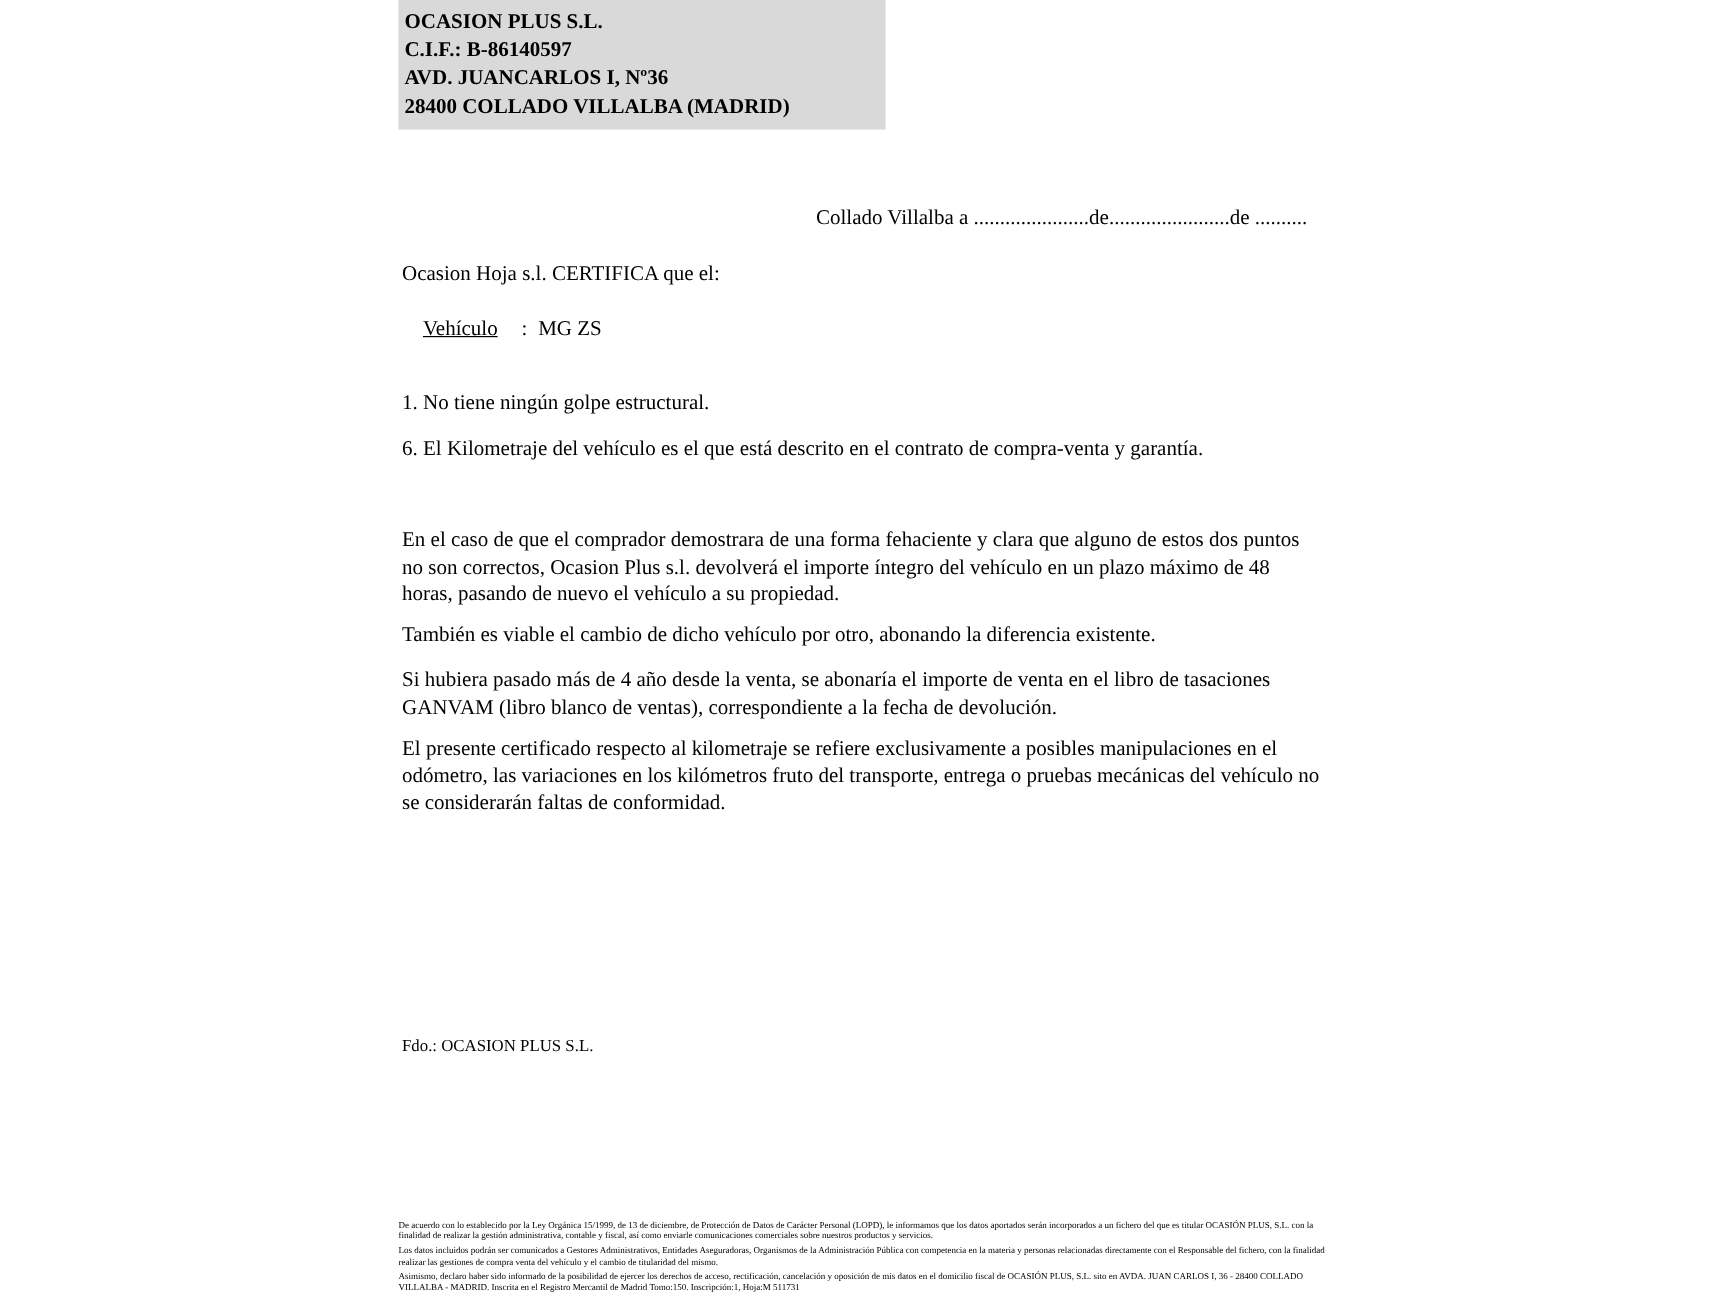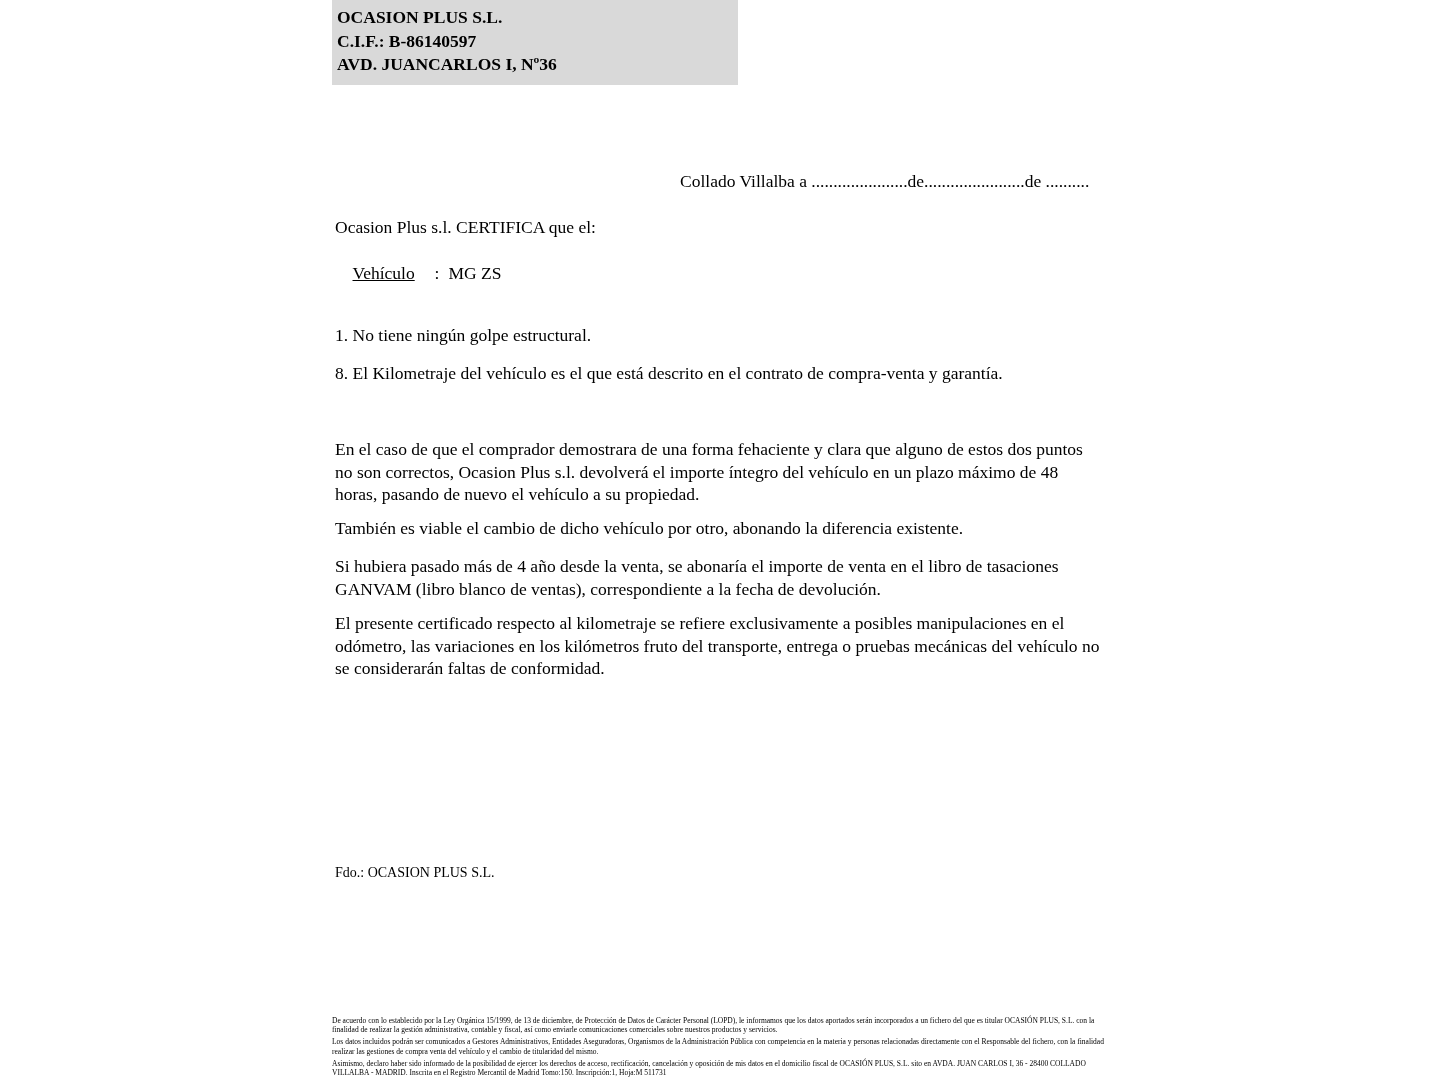--- a/index.html
+++ b/index.html
@@ -126,33 +126,34 @@
 </style>
 </head>
 <body>
 
 <div class="page">
 
   <div class="header-block">
     <div class="header-line">OCASION PLUS S.L.</div>
     <div class="header-line">C.I.F.: B-86140597</div>
     <div class="header-line">AVD. JUANCARLOS I, Nº36</div>
+    <div class="header-line">28400 COLLADO VILLALBA (MADRID)</div>
   </div>
 
   <div class="date-line">Collado Villalba a ......................de.......................de ..........</div>
 
-  <div class="cert-intro">Ocasion Plus s.l. CERTIFICA que el:</div>
+  <div class="cert-intro">Ocasion Hoja s.l. CERTIFICA que el:</div>
 
   <div class="field-row row-vehiculo">
     <span class="label">Vehículo</span><span class="sep">:</span><span>MG ZS</span>
   </div>
 
 
   <div class="point point-1">1. No tiene ningún golpe estructural.</div>
-  <div class="point point-2">8. El Kilometraje del vehículo es el que está descrito en el contrato de compra-venta y garantía.</div>
+  <div class="point point-2">6. El Kilometraje del vehículo es el que está descrito en el contrato de compra-venta y garantía.</div>
 
   <div class="para para-1">En el caso de que el comprador demostrara de una forma fehaciente y clara que alguno de estos dos puntos no son correctos, Ocasion Plus s.l. devolverá el importe íntegro del vehículo en un plazo máximo de 48 horas, pasando de nuevo el vehículo a su propiedad.</div>
   <div class="para para-2">También es viable el cambio de dicho vehículo por otro, abonando la diferencia existente.</div>
   <div class="para para-3">Si hubiera pasado más de 4 año desde la venta, se abonaría el importe de venta en el libro de tasaciones GANVAM (libro blanco de ventas), correspondiente a la fecha de devolución.</div>
   <div class="para para-4">El presente certificado respecto al kilometraje se refiere exclusivamente a posibles manipulaciones en el odómetro, las variaciones en los kilómetros fruto del transporte, entrega o pruebas mecánicas del vehículo no se considerarán faltas de conformidad.</div>
 
   <div class="signature">Fdo.: OCASION PLUS S.L.</div>
 
   <div class="legal">
     <p>De acuerdo con lo establecido por la Ley Orgánica 15/1999, de 13 de diciembre, de Protección de Datos de Carácter Personal (LOPD), le informamos que los datos aportados serán incorporados a un fichero del que es titular OCASIÓN PLUS, S.L. con la finalidad de realizar la gestión administrativa, contable y fiscal, así como enviarle comunicaciones comerciales sobre nuestros productos y servicios.</p>

